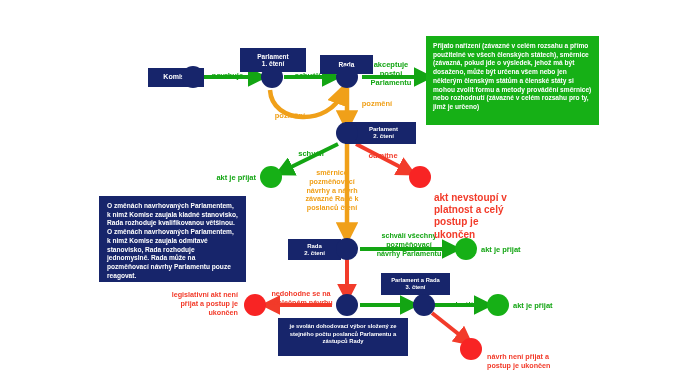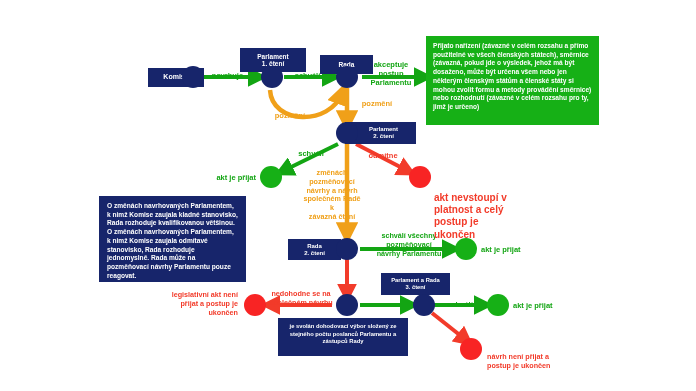--- a/index.html
+++ b/index.html
@@ -119,38 +119,38 @@
   <div class="node red" style="left:244px;top:294px;width:22px;height:22px;"></div>
   <div class="node green" style="left:487px;top:294px;width:22px;height:22px;"></div>
   <div class="node red" style="left:460px;top:338px;width:22px;height:22px;"></div>
 
   <div class="etext green ctr" style="left:200px;top:71px;width:55px;font-size:7.5px;">navrhuje</div>
 
   <div class="etext green ctr" style="left:285px;top:71px;width:45px;font-size:7.5px;">schválí</div>
 
   <div class="etext green ctr" style="left:358px;top:60px;width:66px;font-size:7.5px;">
     <div>akceptuje</div>
-    <div>postup</div>
+    <div>postoj</div>
     <div>Parlamentu</div>
   </div>
 
   <div class="etext orange ctr" style="left:262px;top:111px;width:56px;font-size:7.5px;">pozmění</div>
 
   <div class="etext orange lft" style="left:352px;top:99px;width:50px;font-size:7.5px;">pozmění</div>
 
   <div class="etext green ctr" style="left:289px;top:149px;width:44px;font-size:7.5px;">schválí</div>
 
   <div class="etext red ctr" style="left:361px;top:151px;width:44px;font-size:7.5px;">odmítne</div>
 
   <div class="etext orange lft" style="left:302px;top:169px;width:60px;font-size:7.2px;">
-    <div>změnách</div>
+    <div>směrnice</div>
     <div>pozměňovací</div>
     <div>návrhy a návrh</div>
-    <div>společném Radě k</div>
-    <div>závazná čtení</div>
+    <div>závazné Radě k</div>
+    <div>poslanců čtení</div>
   </div>
 
   <div class="etext green ctr" style="left:360px;top:232px;width:98px;font-size:7.2px;">
     <div>schválí všechny</div>
     <div>pozměňovací</div>
     <div>návrhy Parlamentu</div>
   </div>
 
 
   <div class="etext red ctr" style="left:263px;top:290px;width:76px;font-size:7.2px;">

